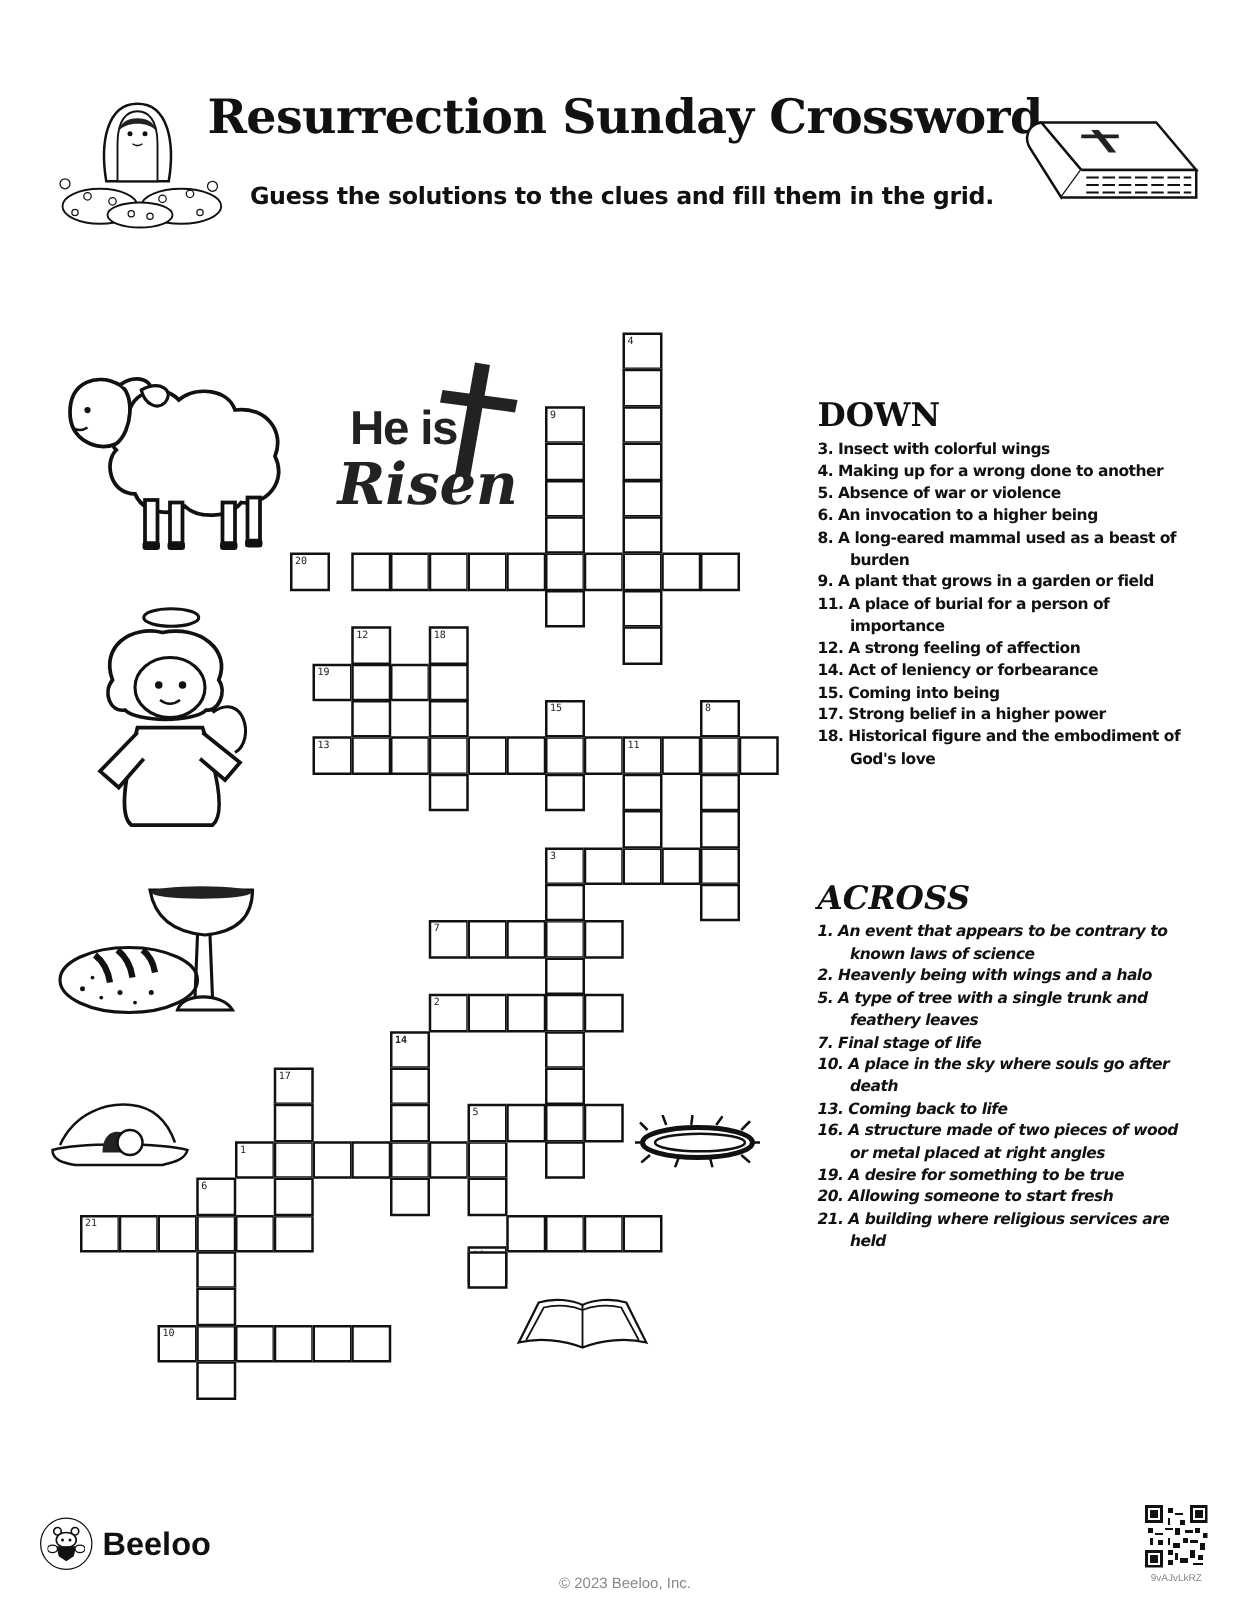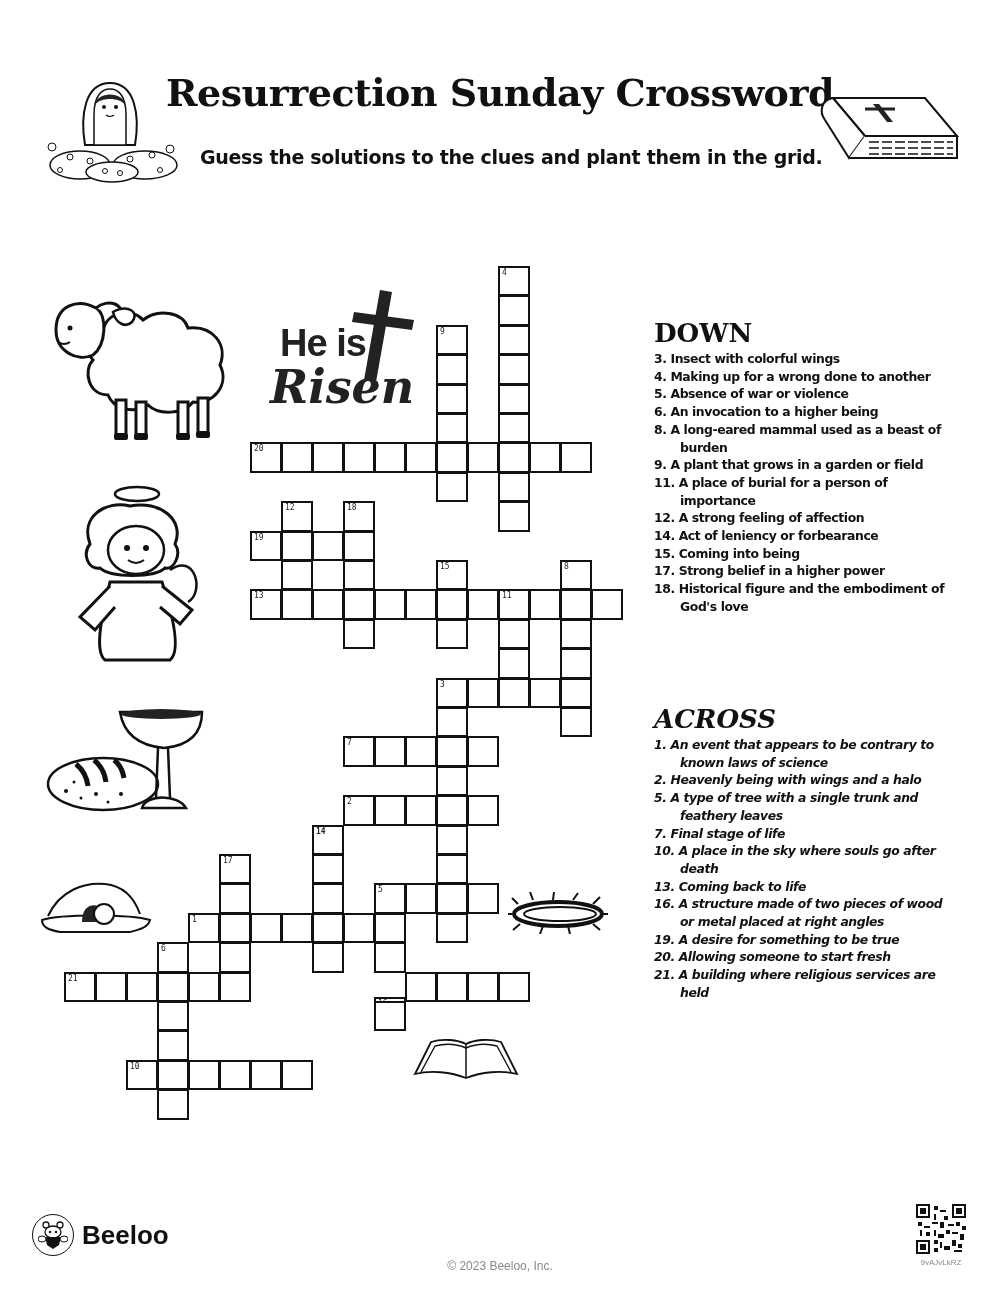--- a/index.html
+++ b/index.html
@@ -17,21 +17,21 @@
   .logo-circle { width: 42px; height: 42px; border: 1.5px solid #111; border-radius: 50%; box-sizing: border-box; display: flex; align-items: center; justify-content: center; }
   .logo-text { font-family: "Liberation Sans", sans-serif; font-weight: 700; font-size: 26px; color: #111; }
   .copyright { position: absolute; left: 0; width: 1000px; top: 1259px; text-align: center; font-family: "Liberation Sans", sans-serif; font-size: 12px; color: #888; }
   .qr { position: absolute; left: 916px; top: 1204px; width: 50px; height: 50px; }
   .qr-code { position: absolute; left: 905px; top: 1258px; width: 72px; text-align: center; font-family: "Liberation Sans", sans-serif; font-size: 8px; color: #888; }
 </style>
 </head>
 <body>
 
 <div class="title">Resurrection Sunday Crossword</div>
-<div class="subtitle">Guess the solutions to the clues and plant them in the grid.</div>
+<div class="subtitle">Guess the solutions to the clues and fill them in the grid.</div>
 
 <svg class="illus" style="left:40px;top:75px" width="140" height="110" viewBox="0 0 140 110">
   <path d="M45 70 C40 40 45 8 70 8 C95 8 100 40 95 70 Z" fill="#fff" stroke="#111" stroke-width="2"></path>
   <path d="M54 40 C54 20 62 14 70 14 C78 14 86 20 86 40 L86 70 L54 70 Z" fill="#fff" stroke="#111" stroke-width="1.5"></path>
   <path d="M55 30 C56 16 84 16 85 30 C80 22 60 22 55 30Z" fill="#222"></path>
   <circle cx="64" cy="32" r="2" fill="#111"></circle>
     <circle cx="76" cy="32" r="2" fill="#111"></circle>
   <path d="M66 40 Q70 43 74 40" stroke="#111" fill="none" stroke-width="1.2"></path>
   <ellipse cx="40" cy="90" rx="30" ry="14" fill="#fff" stroke="#111" stroke-width="1.5"></ellipse>
   <ellipse cx="105" cy="90" rx="32" ry="14" fill="#fff" stroke="#111" stroke-width="1.5"></ellipse>
@@ -207,21 +207,21 @@
     <div class="cell" style="left: 405px; top: 971.6px;"></div>
     <div class="cell" style="left: 436px; top: 971.6px;"></div>
     <div class="cell" style="left: 467px; top: 971.6px;"></div>
     <div class="cell" style="left: 498px; top: 971.6px;"></div>
     <div class="cell" style="left: 250px; top: 530.6px;">
       <span class="num">19</span>
     </div>
     <div class="cell" style="left: 281px; top: 530.6px;"></div>
     <div class="cell" style="left: 312px; top: 530.6px;"></div>
     <div class="cell" style="left: 343px; top: 530.6px;"></div>
-    <div class="cell" style="left: 250px; top: 442.4px; text-align: center;">
+    <div class="cell" style="left: 232px; top: 442.4px; text-align: center;">
       <span class="num">20</span>
     </div>
     <div class="cell" style="left: 281px; top: 442.4px;"></div>
     <div class="cell" style="left: 312px; top: 442.4px;"></div>
     <div class="cell" style="left: 343px; top: 442.4px;"></div>
     <div class="cell" style="left: 374px; top: 442.4px;"></div>
     <div class="cell" style="left: 405px; top: 442.4px;"></div>
     <div class="cell" style="left: 436px; top: 442.4px;"></div>
     <div class="cell" style="left: 467px; top: 442.4px;"></div>
     <div class="cell" style="left: 498px; top: 442.4px;"></div>

